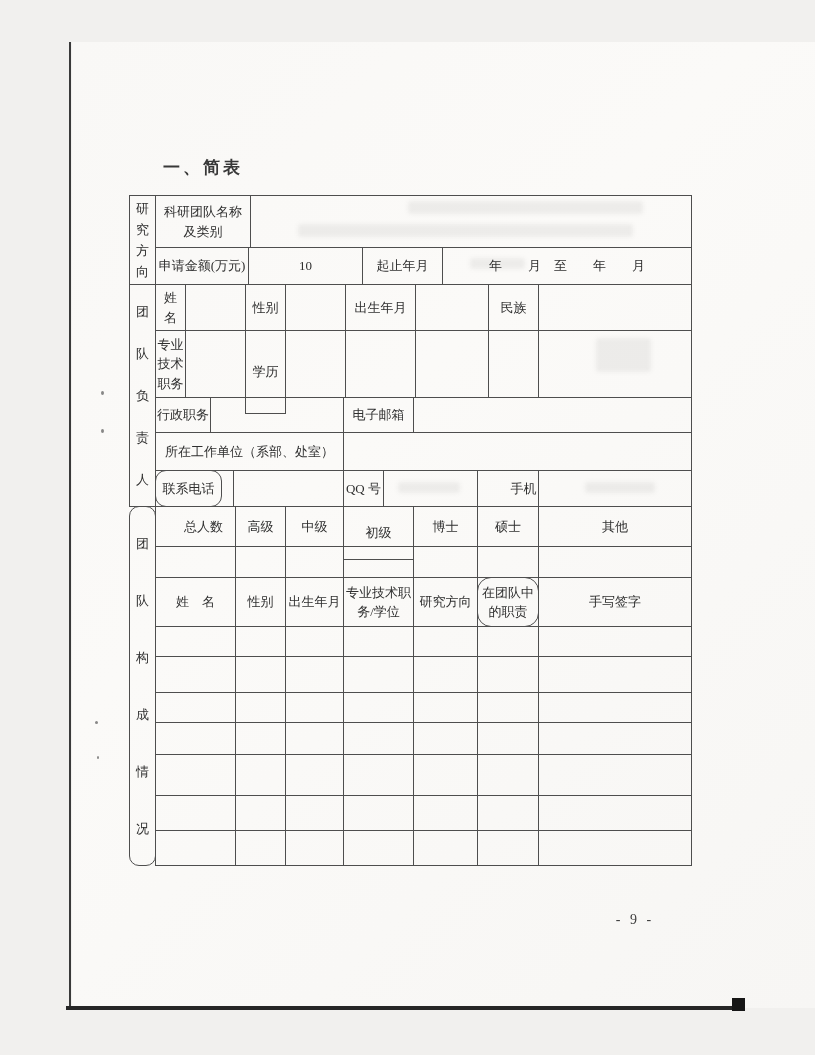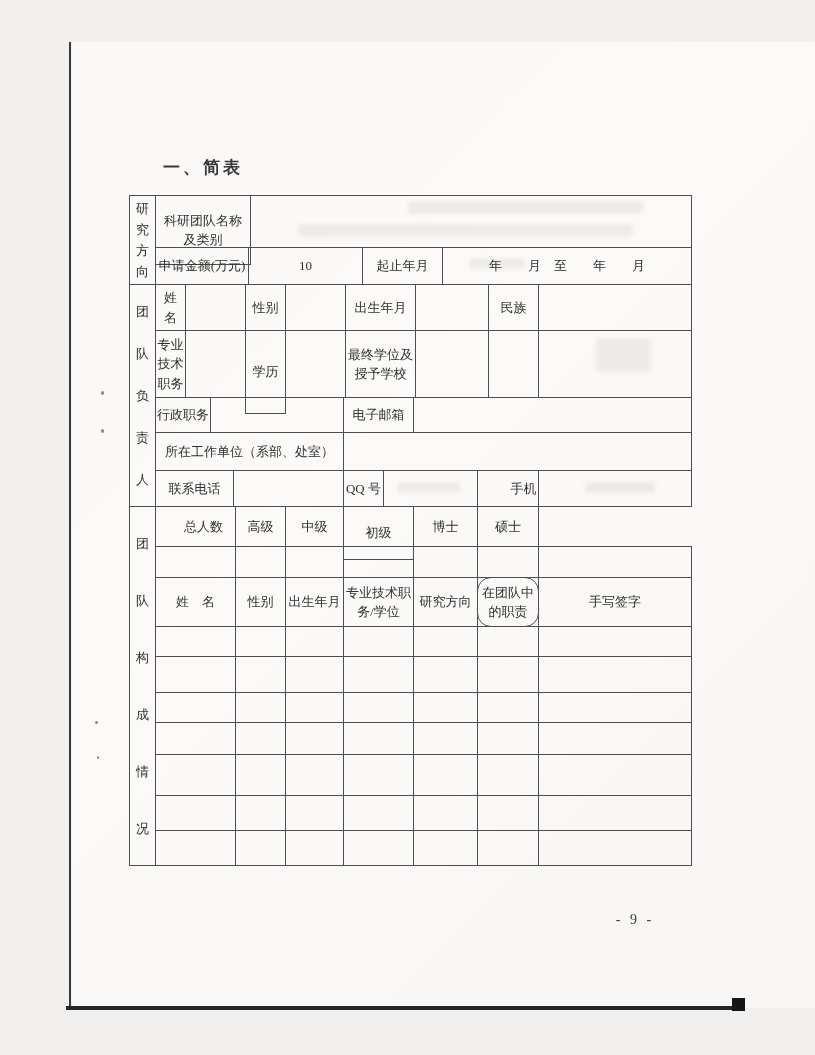--- a/index.html
+++ b/index.html
@@ -73,25 +73,25 @@
 <div id="doc-title">一、简表</div>
 
 <div id="form-table">
 
   <div class="cell vlabel" id="v-research" style="left:129px;top:195px;width:27px;height:90px;">
       <span class="wrap">研究方向</span>
     </div>
   <div class="cell vlabel" id="v-leader" style="left:129px;top:284px;width:27px;height:223px;">
       <span class="wrap">团队负责人</span>
     </div>
-  <div class="cell vlabel" id="v-composition" style="left:129px;top:506px;width:27px;height:360px;">
+  <div class="cell vlabel" id="v-composition" style="left:129px;top:506px;width:27px;height:360px;border-radius:10px;">
       <span class="wrap">团队构成情况</span>
     </div>
 
-  <div class="cell" style="left:155px;top:195px;width:96px;height:70px;">
+  <div class="cell" style="left:155px;top:195px;width:96px;height:53px;">
       <span class="wrap" style="width:80px;">科研团队名称及类别</span>
     </div>
   <div class="cell" style="left:250px;top:195px;width:442px;height:53px;">
       <span class="wrap"></span>
     </div>
 
   <div class="cell" style="left:155px;top:247px;width:94px;height:38px;">
       <span class="wrap">申请金额(万元)</span>
     </div>
   <div class="cell" style="left:248px;top:247px;width:115px;height:38px;">
@@ -122,41 +122,38 @@
   <div class="cell" style="left:538px;top:284px;width:154px;height:47px;"></div>
 
   <div class="cell" style="left:155px;top:330px;width:31px;height:68px;">
       <span class="wrap" style="width:27px;">专业技术职务</span>
     </div>
   <div class="cell" style="left:185px;top:330px;width:61px;height:68px;"></div>
   <div class="cell" style="left:245px;top:330px;width:41px;height:84px;">
       <span class="wrap">学历</span>
     </div>
   <div class="cell" style="left:285px;top:330px;width:61px;height:68px;"></div>
-  <div class="cell" style="left:345px;top:330px;width:71px;height:68px;">
-      <span class="wrap" style="width:66px;">最终学位及授予学校</span>
-    </div>
   <div class="cell" style="left:415px;top:330px;width:74px;height:68px;"></div>
   <div class="cell" style="left:538px;top:330px;width:154px;height:68px;"></div>
 
   <div class="cell" style="left:155px;top:397px;width:56px;height:36px;">
       <span class="wrap">行政职务</span>
     </div>
   <div class="cell" style="left:210px;top:397px;width:134px;height:36px;"></div>
   <div class="cell" style="left:343px;top:397px;width:71px;height:36px;">
       <span class="wrap">电子邮箱</span>
     </div>
   <div class="cell" style="left:413px;top:397px;width:279px;height:36px;"></div>
 
   <div class="cell" style="left:155px;top:432px;width:189px;height:39px;">
       <span class="wrap">所在工作单位（系部、处室）</span>
     </div>
   <div class="cell" style="left:343px;top:432px;width:349px;height:39px;"></div>
 
-  <div class="cell" style="left:155px;top:470px;width:79px;height:37px;">
+  <div class="cell" style="left:155px;top:470px;width:67px;height:37px;border-radius:11px;">
       <span class="wrap">联系电话</span>
     </div>
   <div class="cell" style="left:233px;top:470px;width:111px;height:37px;"></div>
   <div class="cell" style="left:343px;top:470px;width:41px;height:37px;">
       <span class="wrap">QQ 号</span>
     </div>
   <div class="cell" style="left:383px;top:470px;width:95px;height:37px;"></div>
   <div class="cell" style="left:477px;top:470px;width:62px;height:37px;padding-left:31px;">
       <span class="wrap">手机</span>
     </div>
@@ -172,20 +169,23 @@
       <span class="wrap">中级</span>
     </div>
   <div class="cell" style="left:343px;top:506px;width:71px;height:54px;">
       <span class="wrap">初级</span>
     </div>
   <div class="cell" style="left:413px;top:506px;width:65px;height:41px;">
       <span class="wrap">博士</span>
     </div>
   <div class="cell" style="left:477px;top:506px;width:62px;height:41px;">
       <span class="wrap">硕士</span>
+    </div>
+  <div class="cell" style="left:538px;top:506px;width:154px;height:41px;">
+      <span class="wrap">其他</span>
     </div>
 
   <div class="cell" style="left:155px;top:577px;width:81px;height:50px;">
       <span class="wrap">姓　名</span>
     </div>
   <div class="cell" style="left:235px;top:577px;width:51px;height:50px;">
       <span class="wrap">性别</span>
     </div>
   <div class="cell" style="left:285px;top:577px;width:59px;height:50px;">
       <span class="wrap">出生年月</span>

